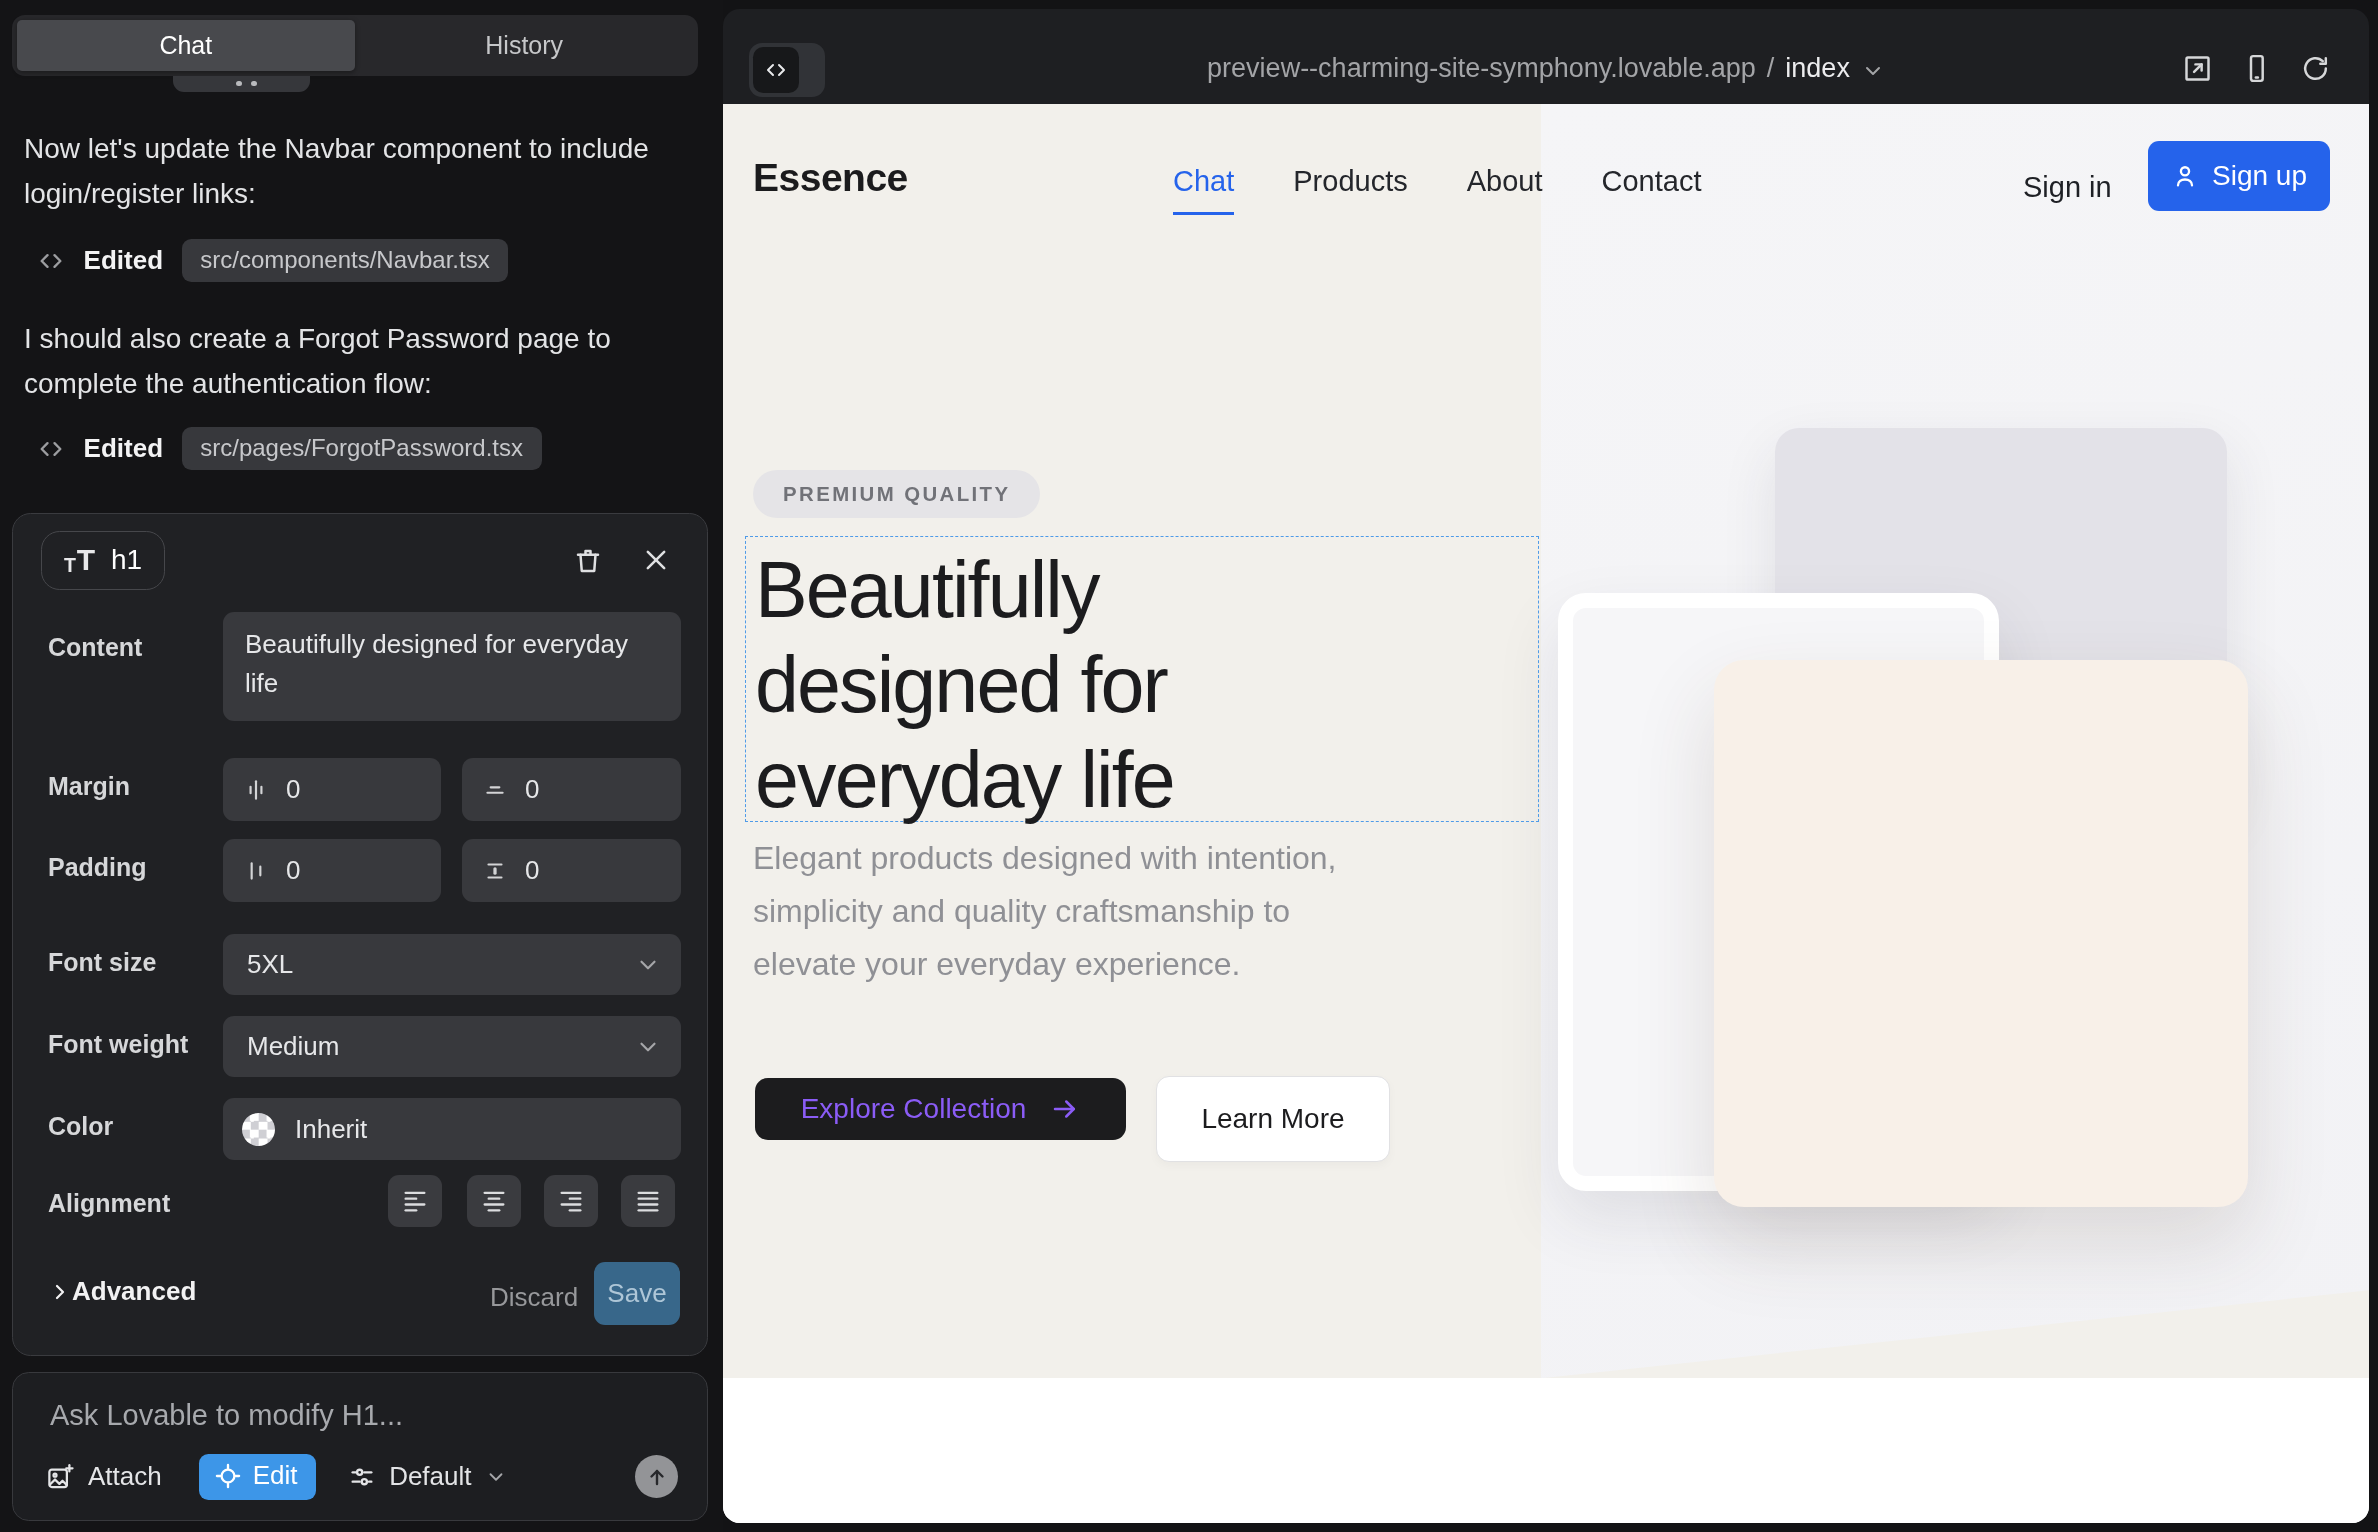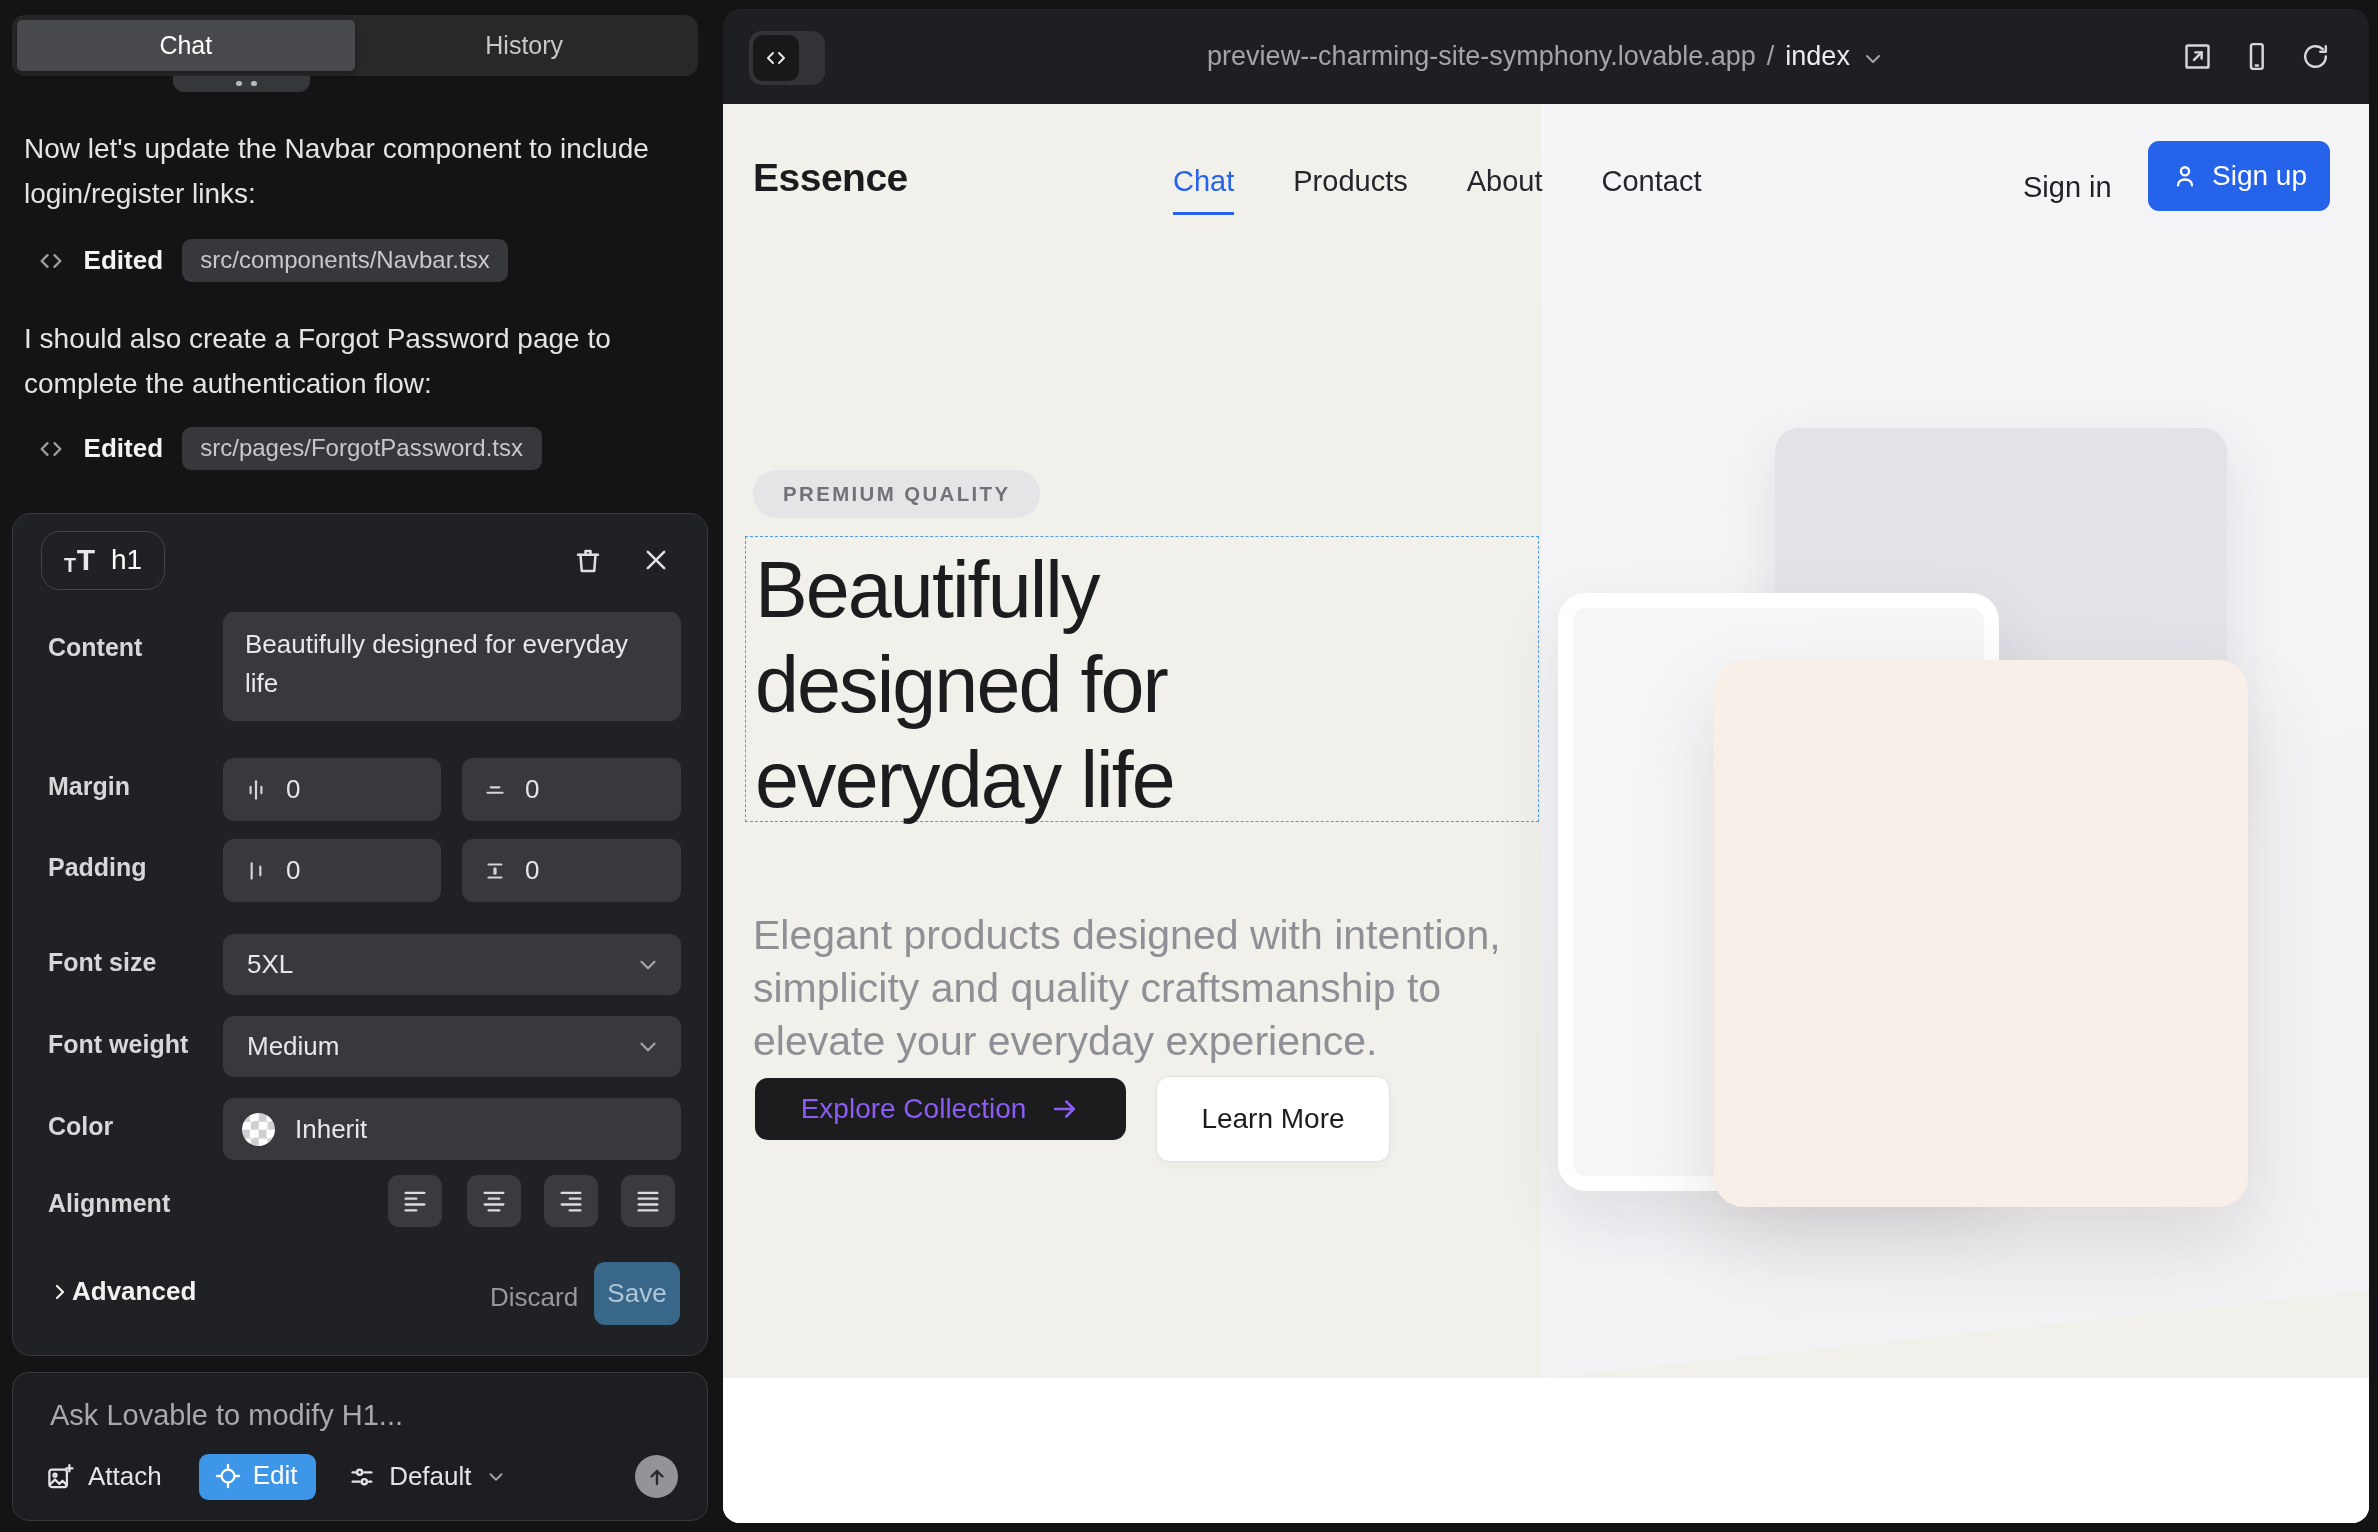--- a/index.html
+++ b/index.html
@@ -64,21 +64,21 @@
   .edit-pill { margin-left:37px; display:flex; align-items:center; gap:11px; background:#3D96E8; color:#FFF;
                font-size:26px; border-radius:9.3px; padding:6.5px 18.6px 8.3px 15px; cursor:pointer; }
   .mode { margin-left:32px; display:flex; align-items:center; gap:13px; color:#E3E4E6; font-size:26px; cursor:pointer; }
   .mode .chev { color:#A5A6A9; }
   .send { margin-left:auto; width:43px; height:43px; border-radius:50%; background:#939497;
           display:flex; align-items:center; justify-content:center; color:#27282B; cursor:pointer; }
 
   
   #preview { position:absolute; left:723px; top:9.3px; width:1646px; height:1514px;
              background:#1E1F22; border-radius:16.7px; overflow:hidden; }
-  #topbar { position:absolute; left:0; top:0; width:100%; height:95px; }
+  #topbar { position:absolute; left:0; top:12px; width:100%; height:95px; }
   .view-toggle { position:absolute; left:26px; top:21.3px; width:76px; height:54px; background:#313337;
                  border-radius:13px; display:flex; align-items:center; padding:3.7px; cursor:pointer; }
   .view-toggle .seg { width:46px; height:46px; border-radius:10.2px; background:#17181A;
                       display:flex; align-items:center; justify-content:center; color:#E8E9EB; }
   .url { position:absolute; left:0; right:0; top:0; height:95px; display:flex; align-items:center;
          justify-content:center; gap:11px; font-size:27px; cursor:pointer; }
   .url .domain { color:#A3A4A7; } .url .page { color:#ECECEE; } .url .chev { color:#A3A4A7; margin-top:3.7px; }
   .topbar-icons { position:absolute; right:37px; top:0; height:95px; display:flex; align-items:center; gap:26px; color:#D6D7D9; }
   .topbar-icons > span { cursor:pointer; }
 
@@ -107,21 +107,21 @@
   .sign-up { position:absolute; left:1425px; top:37px; width:182px; height:70px; background:#2563EB; border-radius:11px;
              color:#FFF; font-size:28px; display:flex; align-items:center; justify-content:center; gap:13px; cursor:pointer; }
 
   
   .quality-badge { position:absolute; left:30px; top:366px; height:48px; padding:0 30px; border-radius:24px;
                    background:#E5E4E7; color:#717278; font-size:20.4px; font-weight:600; letter-spacing:2.4px;
                    display:flex; align-items:center; }
   .selection-box { position:absolute; left:22px; top:432px; width:794px; height:286px; border:1.9px dashed #4F9BE8; }
   .hero-heading { position:absolute; left:32px; top:438px; font-size:79px; font-weight:500; line-height:95px;
                   letter-spacing:-1.9px; color:#1C1C1E; cursor:pointer; }
-  .hero-para { position:absolute; left:30px; top:805px; font-size:41px; line-height:53px; color:#8F9095; }
+  .hero-para { position:absolute; left:30px; top:728px; font-size:32px; line-height:53px; color:#8F9095; }
   .cta-primary { position:absolute; left:32px; top:974px; width:371px; height:62px; background:#1C1C1E; border-radius:13px;
                  color:#8b5cf6; font-size:28px; font-weight:500; display:flex; align-items:center; justify-content:center; gap:24px; cursor:pointer; }
   .cta-secondary { position:absolute; left:433px; top:972px; width:234px; height:86px; background:#FFF; border-radius:13px;
                    border:1.9px solid #E1E1E3; color:#1C1C1E; font-size:28px; font-weight:500;
                    display:flex; align-items:center; justify-content:center; cursor:pointer;
                    box-shadow:0 3.7px 9.3px rgba(0,0,0,.03); }
   .white-strip { position:absolute; left:0; top:1274px; width:1646px; height:145px; background:#FFFFFF; }
 </style>
 </head>
 <body>

